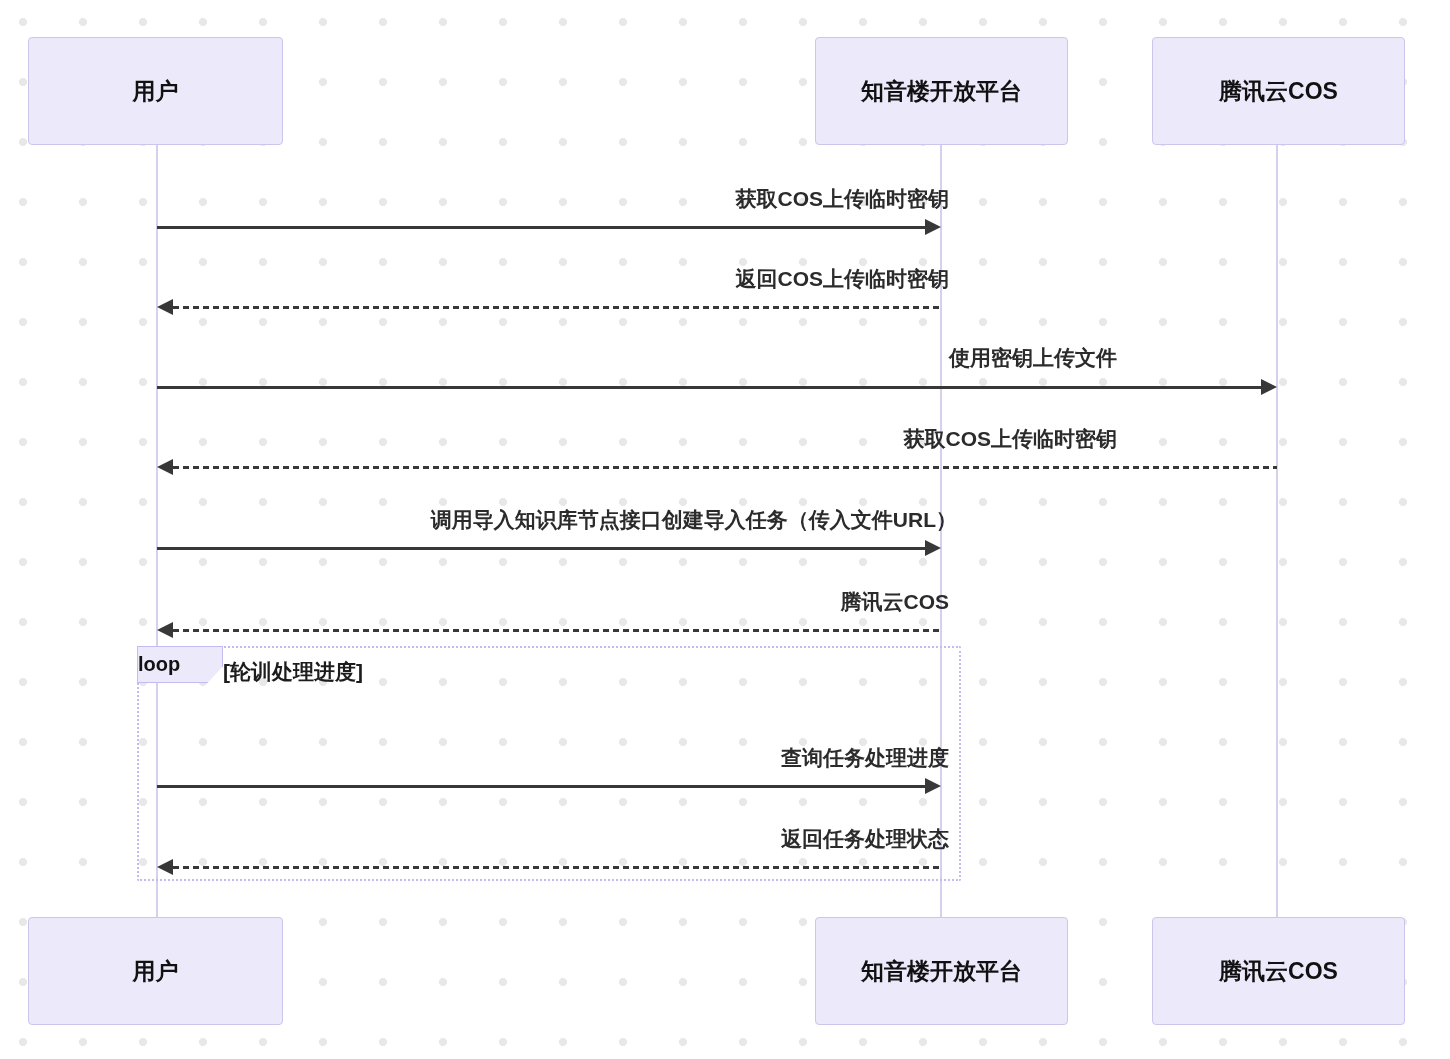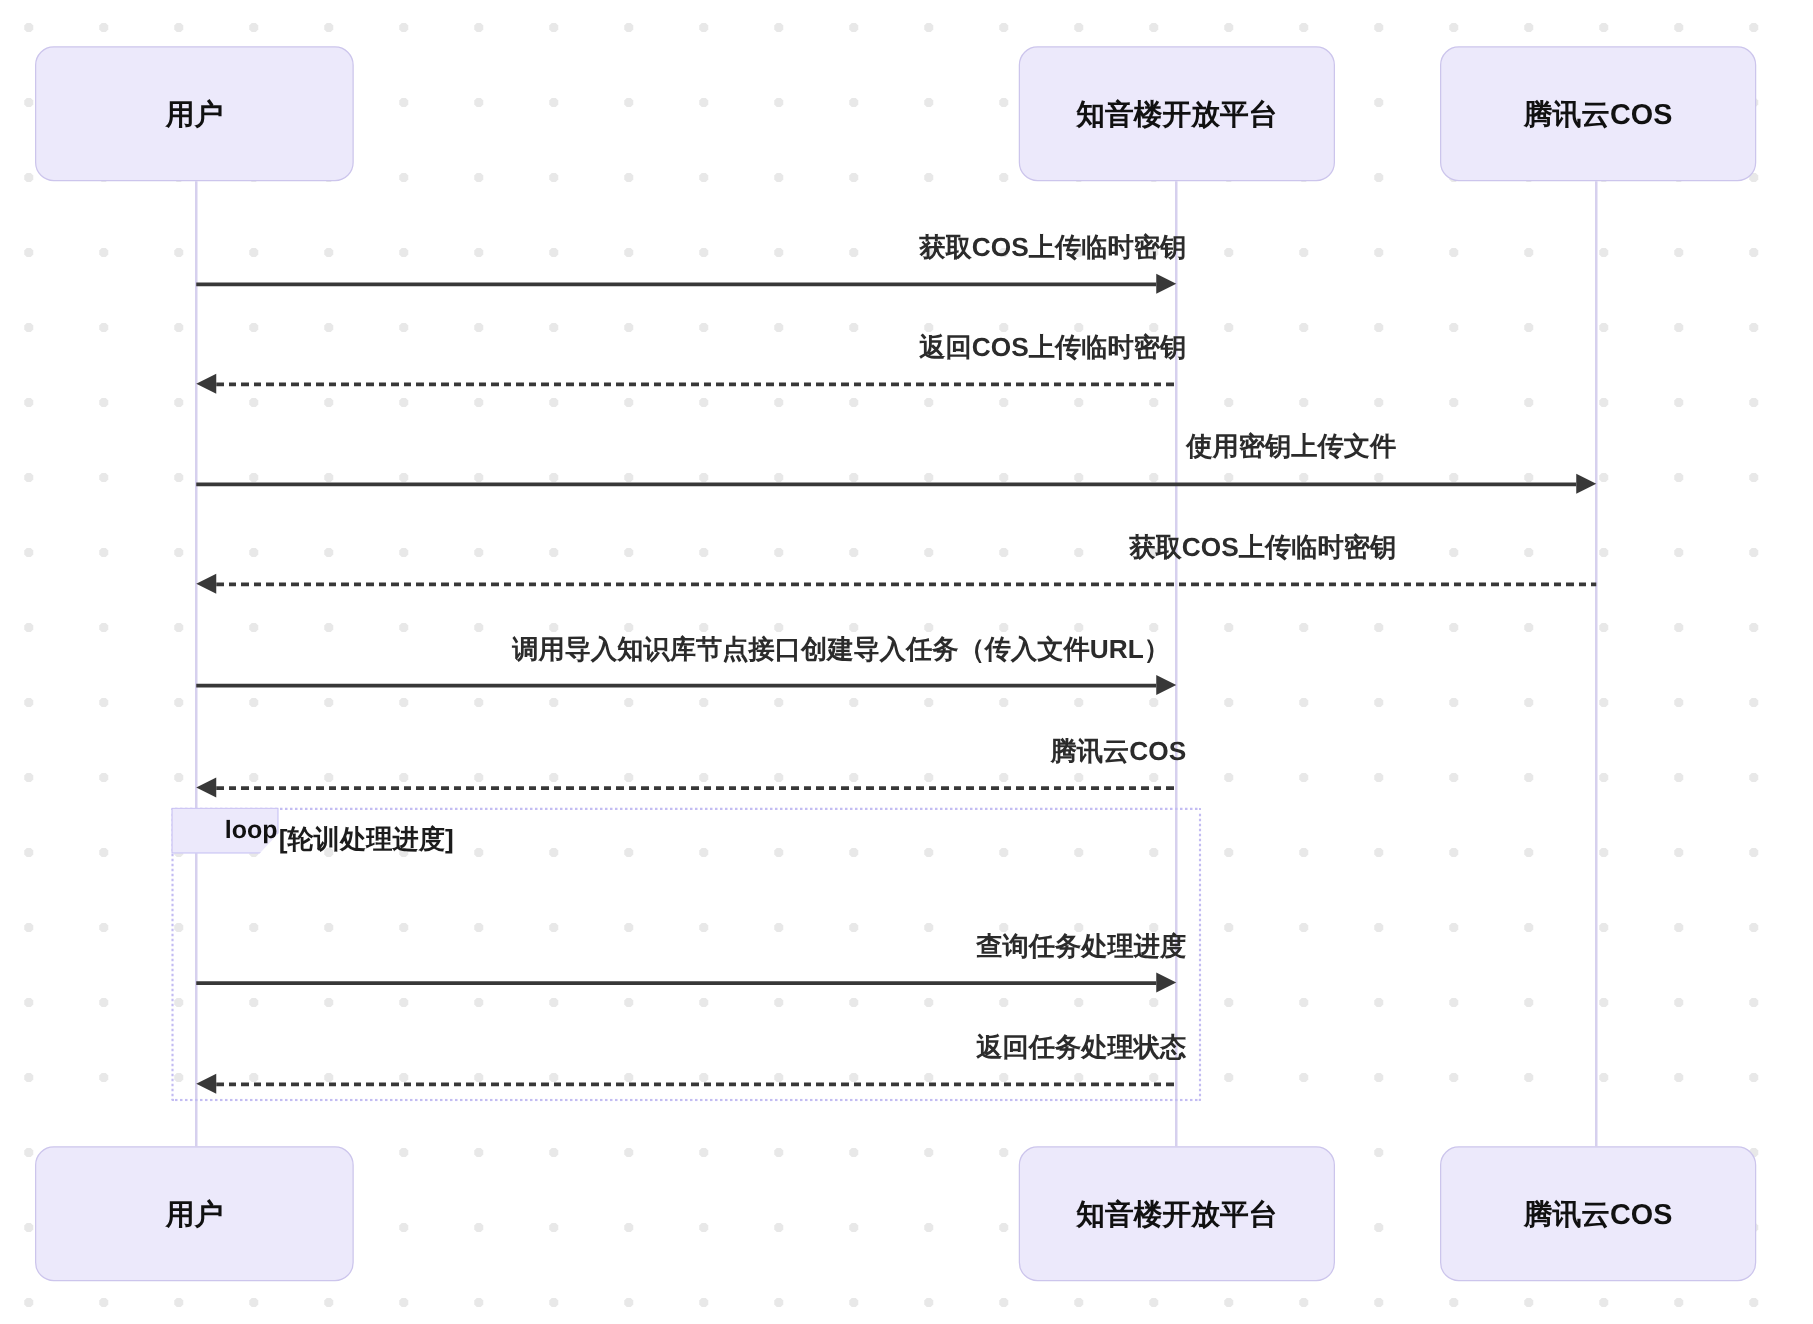--- a/index.html
+++ b/index.html
@@ -16,21 +16,21 @@
   .canvas{
     position:relative;width:1450px;height:1059px;overflow:hidden;
     background-color:var(--bg);
     background-image:radial-gradient(circle 4px at 30px 30px, var(--dot) 99%, transparent 100%);
     background-size:60px 60px;
     background-position:-7px -8px;
   }
   .lifeline{position:absolute;top:145px;height:772px;width:2px;background:var(--lifeline);}
   .actor-box{
     position:absolute;height:108px;background:var(--actor-fill);
-    border:1.5px solid var(--actor-border);border-radius:15px;box-sizing:border-box;
+    border:1.5px solid var(--actor-border);border-radius:4px;box-sizing:border-box;
     display:flex;align-items:center;justify-content:center;
     font-size:23px;font-weight:700;color:#111;
   }
   .msg-label{
     position:absolute;height:36px;line-height:36px;text-align:right;
     font-size:21px;font-weight:600;color:#2b2b2b;white-space:nowrap;
   }
   .line{position:absolute;height:3px;}
   .line.solid{background:var(--arrow);}
   .line.dashed{background-image:repeating-linear-gradient(90deg,var(--arrow) 0 6px,transparent 6px 10px);}
@@ -38,21 +38,21 @@
   .arrow.right{border-left:16px solid var(--arrow);}
   .arrow.left{border-right:16px solid var(--arrow);}
   .loop-frame{
     position:absolute;left:137px;top:646px;width:824px;height:235px;
     border:2px dotted var(--loop-border);box-sizing:border-box;border-radius:2px;
   }
   .loop-tag{
     position:absolute;left:137px;top:646px;width:86px;height:37px;
     background:var(--actor-fill);border:1.5px solid var(--loop-border);box-sizing:border-box;
     clip-path:polygon(0 0,100% 0,100% 55%,82% 100%,0 100%);
-    display:flex;align-items:center;justify-content:flex-end;
+    display:flex;align-items:center;justify-content:flex-start;
     font-size:20px;font-weight:600;color:#111;
   }
   .loop-title{
     position:absolute;left:223px;top:654px;width:738px;height:36px;line-height:36px;
     font-size:21px;font-weight:700;color:#1c1c1c;white-space:nowrap;
   }
 </style>
 </head>
 <body>
 
@@ -81,21 +81,21 @@
   <div class="arrow left" style="left:157px;top:299px"></div>
 
   <div class="msg-label" style="left:317px;top:340px;width:800px">使用密钥上传文件</div>
   <div class="line solid" style="left:157px;top:385.5px;width:1104px"></div>
   <div class="arrow right" style="left:1261px;top:379px"></div>
 
   <div class="msg-label" style="left:317px;top:421px;width:800px">获取COS上传临时密钥</div>
   <div class="line dashed" style="left:173px;top:465.5px;width:1104px"></div>
   <div class="arrow left" style="left:157px;top:459px"></div>
 
-  <div class="msg-label" style="left:136px;top:502px;width:800px">调用导入知识库节点接口创建导入任务（传入文件URL）</div>
+  <div class="msg-label" style="left:157px;top:502px;width:800px">调用导入知识库节点接口创建导入任务（传入文件URL）</div>
   <div class="line solid" style="left:157px;top:546.5px;width:768px"></div>
   <div class="arrow right" style="left:925px;top:540px"></div>
 
   <div class="msg-label" style="left:149px;top:584px;width:800px">腾讯云COS</div>
   <div class="line dashed" style="left:173px;top:628.5px;width:768px"></div>
   <div class="arrow left" style="left:157px;top:622px"></div>
 
   <div class="loop-frame"></div>
   <div class="loop-tag">
     <span>loop</span>

